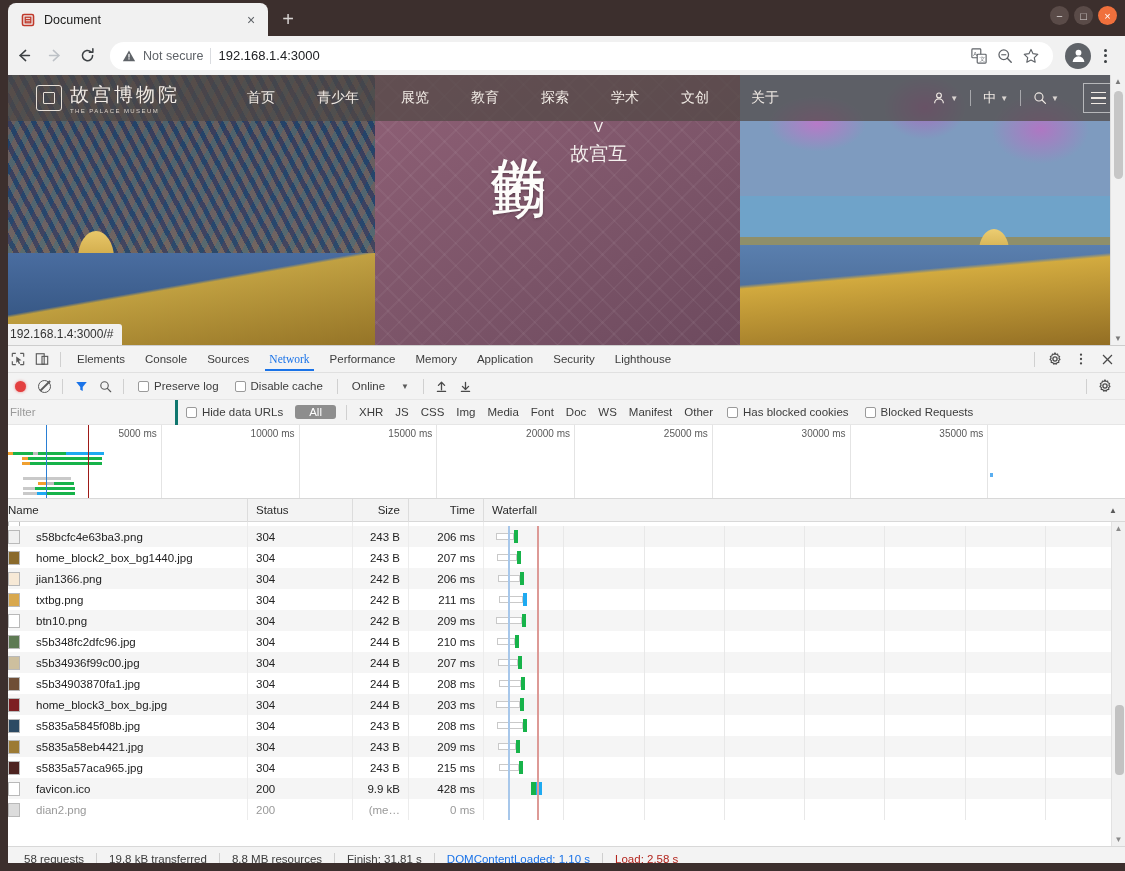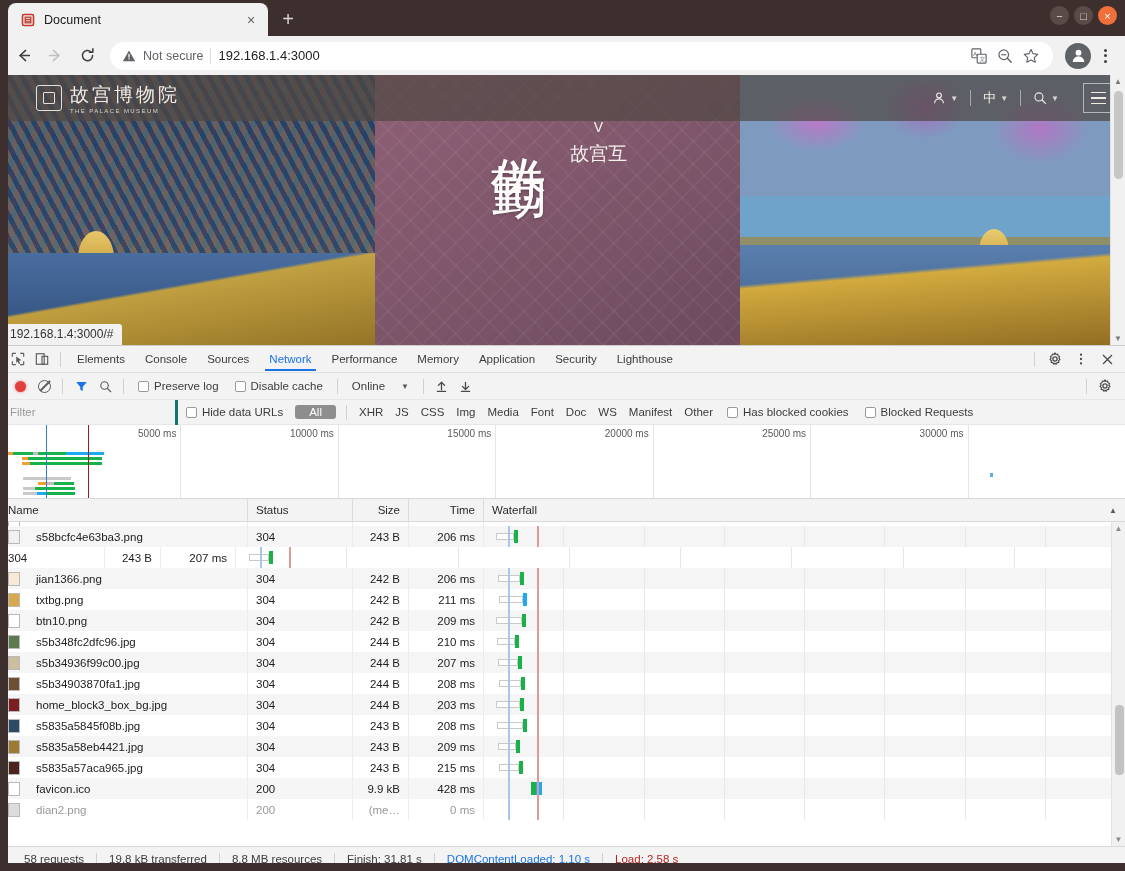--- a/index.html
+++ b/index.html
@@ -237,21 +237,21 @@
     height:27px; display:flex; align-items:center;
     border-bottom:1px solid #e0e0e0; background:#f3f3f3;
     padding-left:6px; gap:0;
   }
   .dt-icon-btn{ width:24px;height:22px;display:flex;align-items:center;justify-content:center;color:#5a5a5a;}
   .dt-vsep{ width:1px;height:15px;background:#d0d0d0;margin:0 6px; }
   .dt-tab {
     font-size:11.5px; color:#3c3c3c; padding: 5px 10px 6px;
     white-space:nowrap; position:relative;
   }
-  .dt-tab.active { color:#1a73e8; }
+  .dt-tab.active { color:#1a73e8;font-family:Liberation Serif, serif; }
   .dt-tab.active::after{
     content:""; position:absolute; left:6px; right:6px; bottom:0; height:2px; background:#1a73e8;
   }
   .dt-tabbar-right{ margin-left:auto; display:flex; align-items:center; padding-right:6px; gap:2px; }
 
   .dt-toolbar {
     height:27px; display:flex; align-items:center; gap:0;
     border-bottom:1px solid #e6e6e6; background:#f3f3f3; padding-left:8px;
     font-size:11.5px; color:#3c3c3c;
   }
@@ -469,20 +469,30 @@
     <div class="site-nav">
       <div class="logo">
         <div class="logo-mark">
             <span></span>
           </div>
         <div>
           <div class="logo-cn">故宫博物院</div>
           <div class="logo-en">THE PALACE MUSEUM</div>
         </div>
       </div>
+      <div class="nav-items">
+        <div class="nav-item">首页</div>
+        <div class="nav-item">青少年</div>
+        <div class="nav-item">展览</div>
+        <div class="nav-item">教育</div>
+        <div class="nav-item">探索</div>
+        <div class="nav-item">学术</div>
+        <div class="nav-item">文创</div>
+        <div class="nav-item">关于</div>
+      </div>
       <div class="nav-right">
         <div class="nav-tool">
           <svg width="14" height="14" viewBox="0 0 16 16">
               <circle cx="8" cy="5" r="2.7" fill="none" stroke="#f0eae4" stroke-width="1.3"></circle>
               <path d="M3 14 a5 5 0 0 1 10 0" fill="none" stroke="#f0eae4" stroke-width="1.3"></path>
             </svg>
           <span class="caret">▼</span>
         </div>
         <div class="nav-div"></div>
         <div class="nav-tool">
@@ -661,20 +671,23 @@
           </div>
         <div class="ov-cell">
             <span class="ov-label">20000 ms</span>
           </div>
         <div class="ov-cell">
             <span class="ov-label">25000 ms</span>
           </div>
         <div class="ov-cell">
             <span class="ov-label">30000 ms</span>
           </div>
+        <div class="ov-cell">
+            <span class="ov-label">35000 ms</span>
+          </div>
         <div class="ov-cell" style="border-right:none;"></div>
       </div>
       <div class="ov-bars">
         <div class="ovbar" style="left:7px;  top:9px;  width:6px;  background:#f0a030;"></div>
         <div class="ovbar" style="left:13px; top:9px;  width:20px; background:#17b34a;"></div>
         <div class="ovbar" style="left:33px; top:9px;  width:5px;  background:#bdbdbd;"></div>
         <div class="ovbar" style="left:38px; top:9px;  width:28px; background:#17b34a;"></div>
         <div class="ovbar" style="left:66px; top:9px;  width:38px; background:#1eaaf1;"></div>
         <div class="ovbar" style="left:22px; top:14px; width:6px;  background:#f0a030;"></div>
         <div class="ovbar" style="left:28px; top:14px; width:74px; background:#17b34a;"></div>
@@ -736,20 +749,24 @@
                 <div class="wf-cell"></div>
                 <div class="wf-cell" style="border-right: none;"></div>
               </div>
               <div class="wf-queue" style="left: 12px; width: 18px;"></div>
               <div class="wf-seg" style="left: 30px; width: 4px; background: rgb(23, 179, 74);"></div>
               <div class="wf-line blue" style="left: 24px;"></div>
               <div class="wf-line red" style="left: 53px;"></div>
             </div>
           </div>
           <div class="row">
+            <div class="cell c-name">
+              <span class="rowico" style="background: rgb(138, 106, 44);"></span>
+              <span>home_block2_box_bg1440.jpg</span>
+            </div>
             <div class="cell c-status">304</div>
             <div class="cell c-size">243 B</div>
             <div class="cell c-time">207 ms</div>
             <div class="cell c-wf">
               <div class="wf-grid">
                 <div class="wf-cell"></div>
                 <div class="wf-cell"></div>
                 <div class="wf-cell"></div>
                 <div class="wf-cell"></div>
                 <div class="wf-cell"></div>

